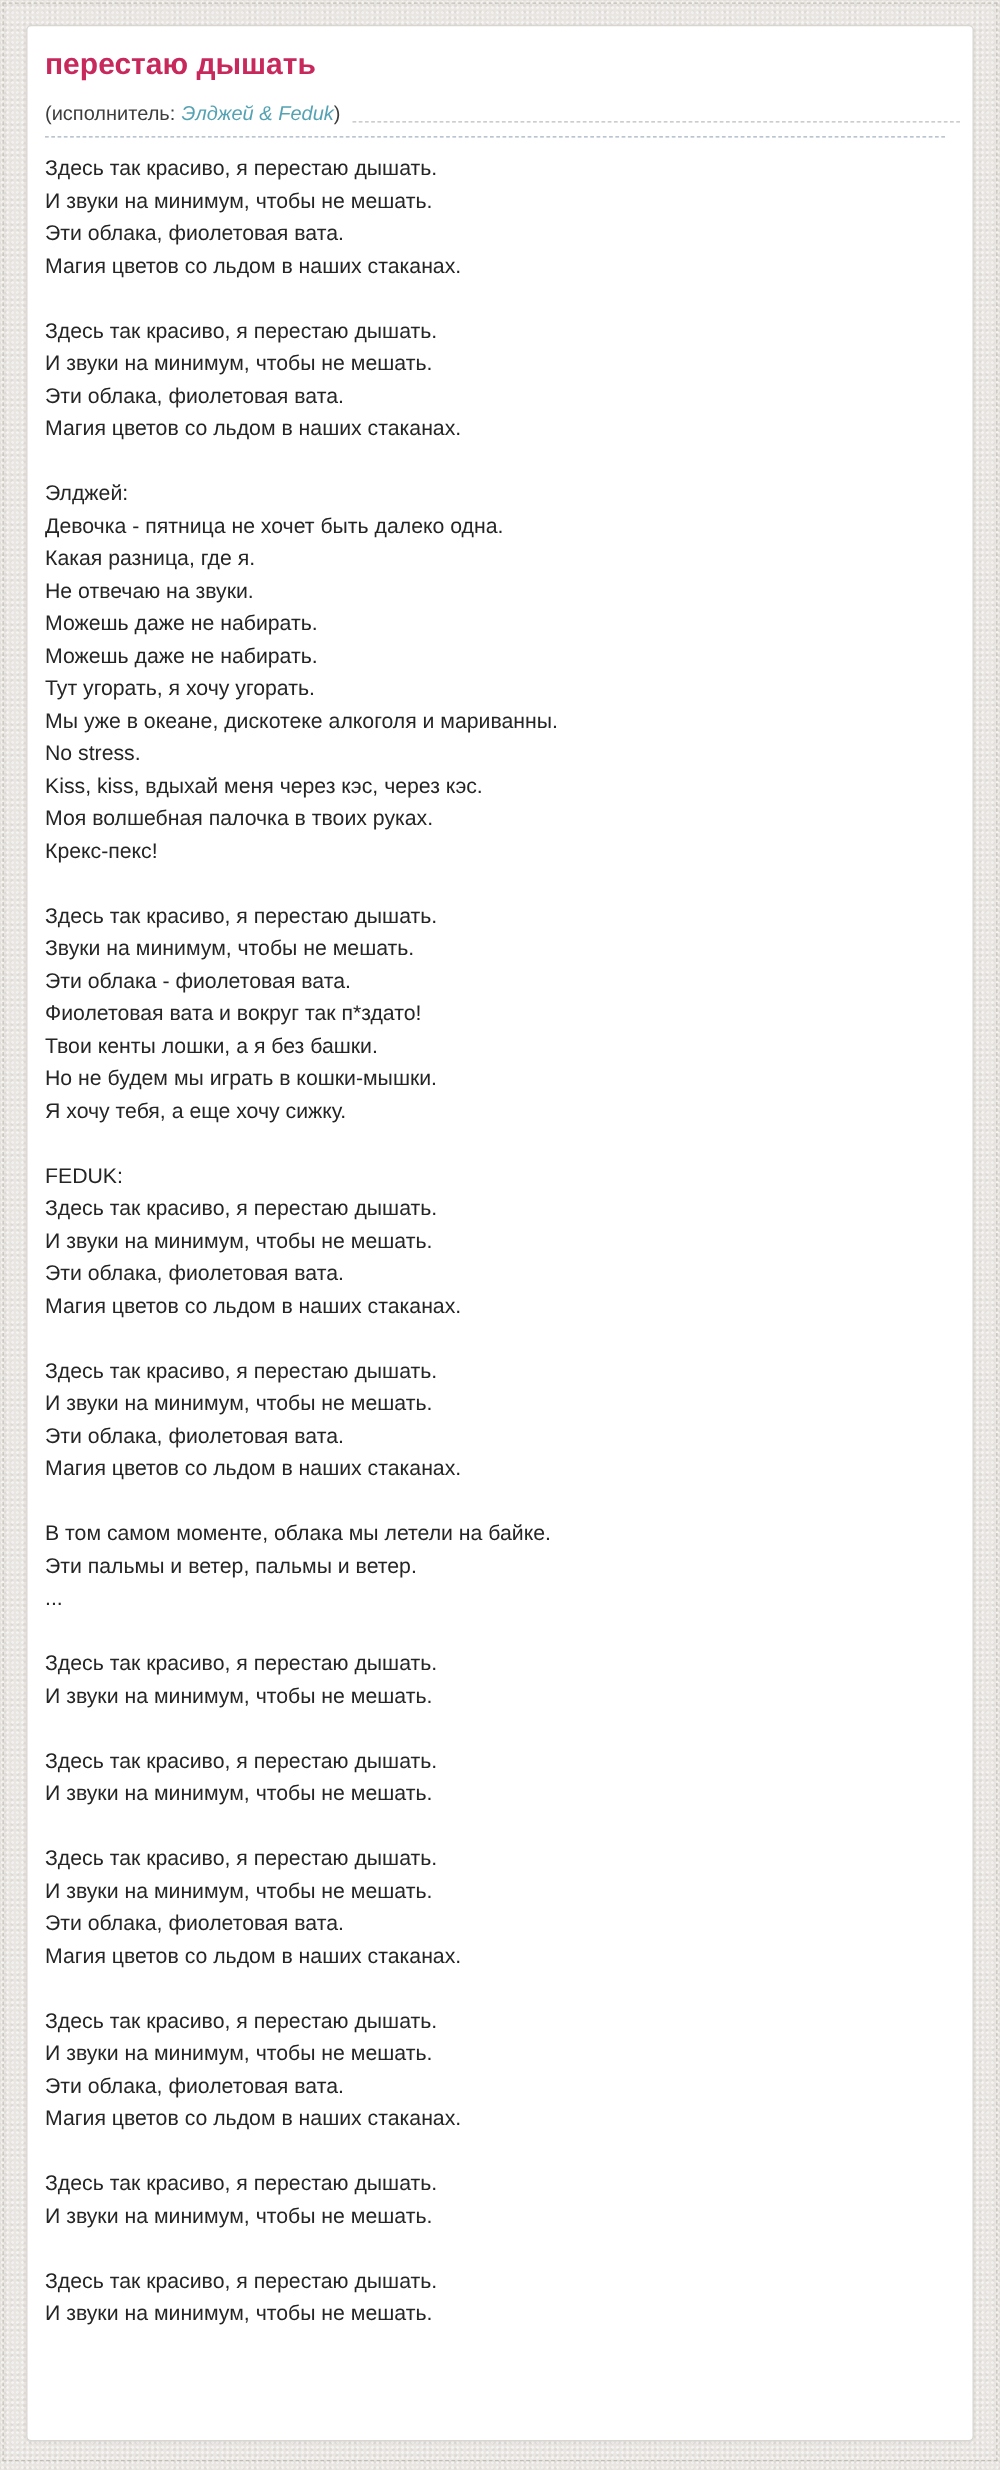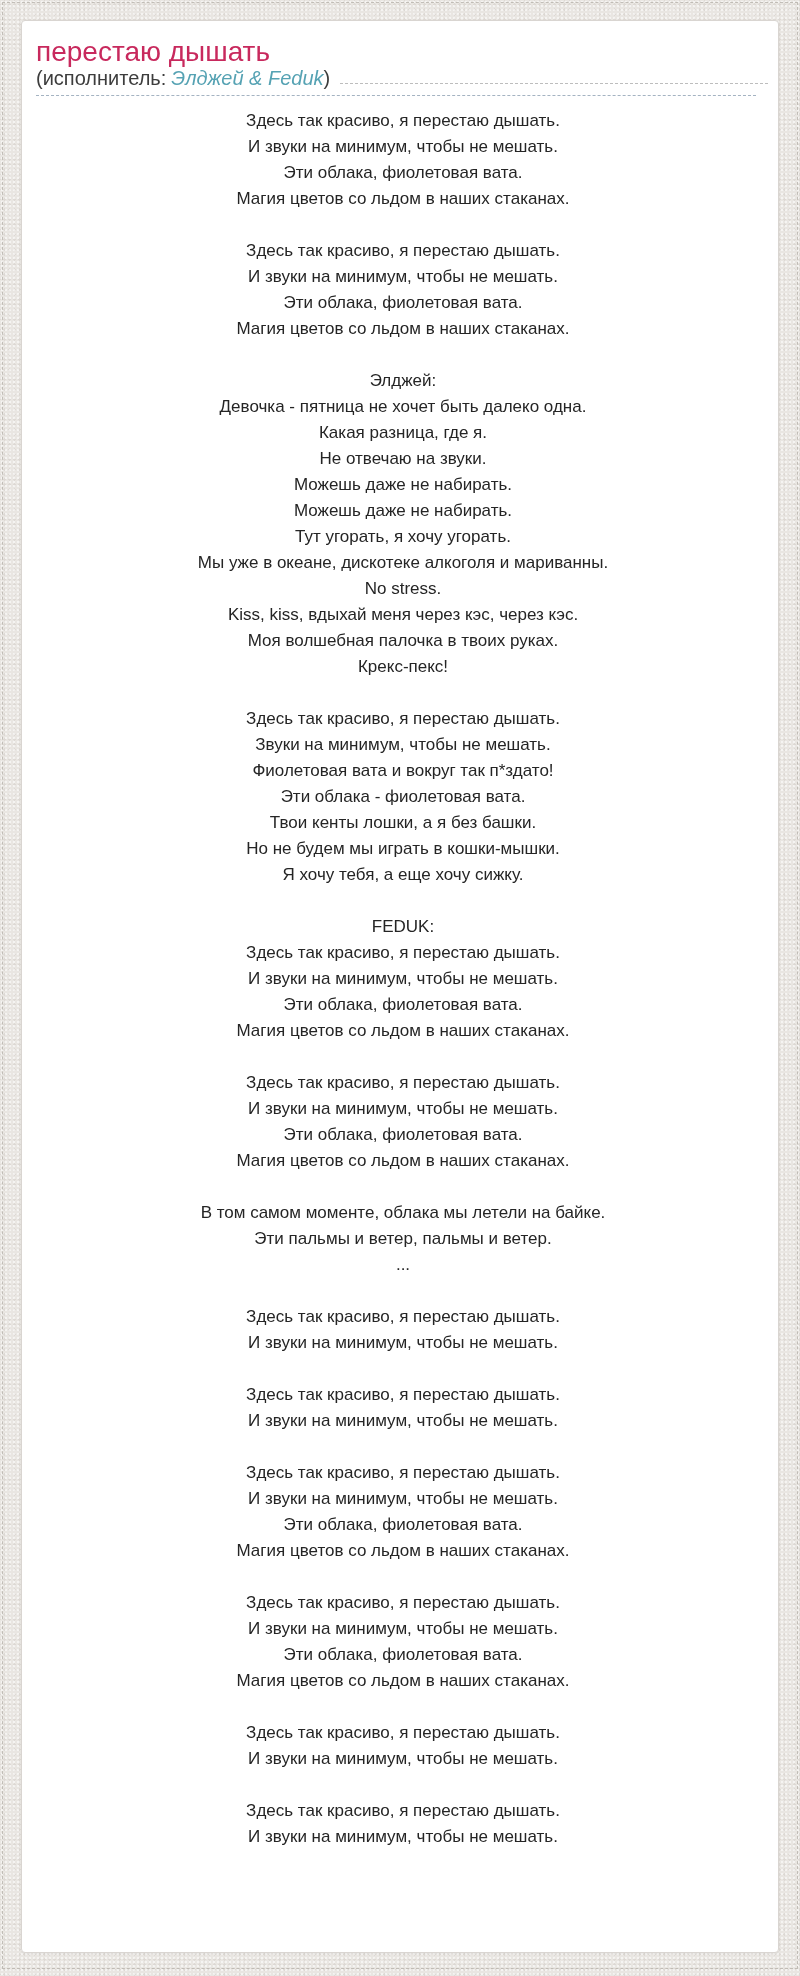--- a/index.html
+++ b/index.html
@@ -19,43 +19,43 @@
     pointer-events:none;
   }
   .card{
     position:absolute;left:21px;top:20px;width:758px;height:1933px;
     box-sizing:border-box;background:#ffffff;
     border:1px solid #d9d5d1;border-radius:4px;
     box-shadow:0 1px 2px rgba(0,0,0,.05);
     padding:15px 8px 0 14px;
   }
   .title{
-    margin:2px 0 0;font-size:28px;line-height:28px;font-weight:400;
+    margin:2px 0 0;font-size:24px;line-height:28px;font-weight:700;
     color:var(--accent,#c8295d);
   }
   .performer-row{
     display:flex;align-items:baseline;
-    font-size:20px;line-height:20px;color:#3d3d3d;margin-top:2px;
+    font-size:16px;line-height:20px;color:#3d3d3d;margin-top:16px;
   }
   .performer-link{
     color:var(--link,#55a2b3);text-decoration:none;margin-left:5px;cursor:pointer;font-style:italic;
   }
   .dash-filler{
     flex:1;height:0;border-bottom:1px dashed #bdbdbd;
     align-self:flex-end;margin:0 2px 4px 10px;
   }
   .header-sep{
     border-bottom:1px dashed var(--sep,#a4b3c2);
     margin:7px 14px 0 0;height:0;
   }
   .lyrics{
     margin-top:12px;font-size:17px;line-height:26px;
     color:var(--text,#252525);
   }
-  .stanza{margin:0 0 26px;text-align:center;}
+  .stanza{margin:0 0 26px;}
   .lyric-line{white-space:nowrap;}
 </style>
 </head>
 <body>
 
 <div class="page-frame"></div>
 
 <div class="card">
   <h1 class="title">перестаю дышать</h1>
   <div class="performer-row">
@@ -88,22 +88,22 @@
         <div class="lyric-line">Тут угорать, я хочу угорать.</div>
         <div class="lyric-line">Мы уже в океане, дискотеке алкоголя и мариванны.</div>
         <div class="lyric-line">No stress.</div>
         <div class="lyric-line">Kiss, kiss, вдыхай меня через кэс, через кэс.</div>
         <div class="lyric-line">Моя волшебная палочка в твоих руках.</div>
         <div class="lyric-line">Крекс-пекс!</div>
       </div>
       <div class="stanza">
         <div class="lyric-line">Здесь так красиво, я перестаю дышать.</div>
         <div class="lyric-line">Звуки на минимум, чтобы не мешать.</div>
+        <div class="lyric-line">Эти облака - фиолетовая вата.</div>
         <div class="lyric-line">Фиолетовая вата и вокруг так п*здато!</div>
-        <div class="lyric-line">Эти облака - фиолетовая вата.</div>
         <div class="lyric-line">Твои кенты лошки, а я без башки.</div>
         <div class="lyric-line">Но не будем мы играть в кошки-мышки.</div>
         <div class="lyric-line">Я хочу тебя, а еще хочу сижку.</div>
       </div>
       <div class="stanza">
         <div class="lyric-line">FEDUK:</div>
         <div class="lyric-line">Здесь так красиво, я перестаю дышать.</div>
         <div class="lyric-line">И звуки на минимум, чтобы не мешать.</div>
         <div class="lyric-line">Эти облака, фиолетовая вата.</div>
         <div class="lyric-line">Магия цветов со льдом в наших стаканах.</div>

